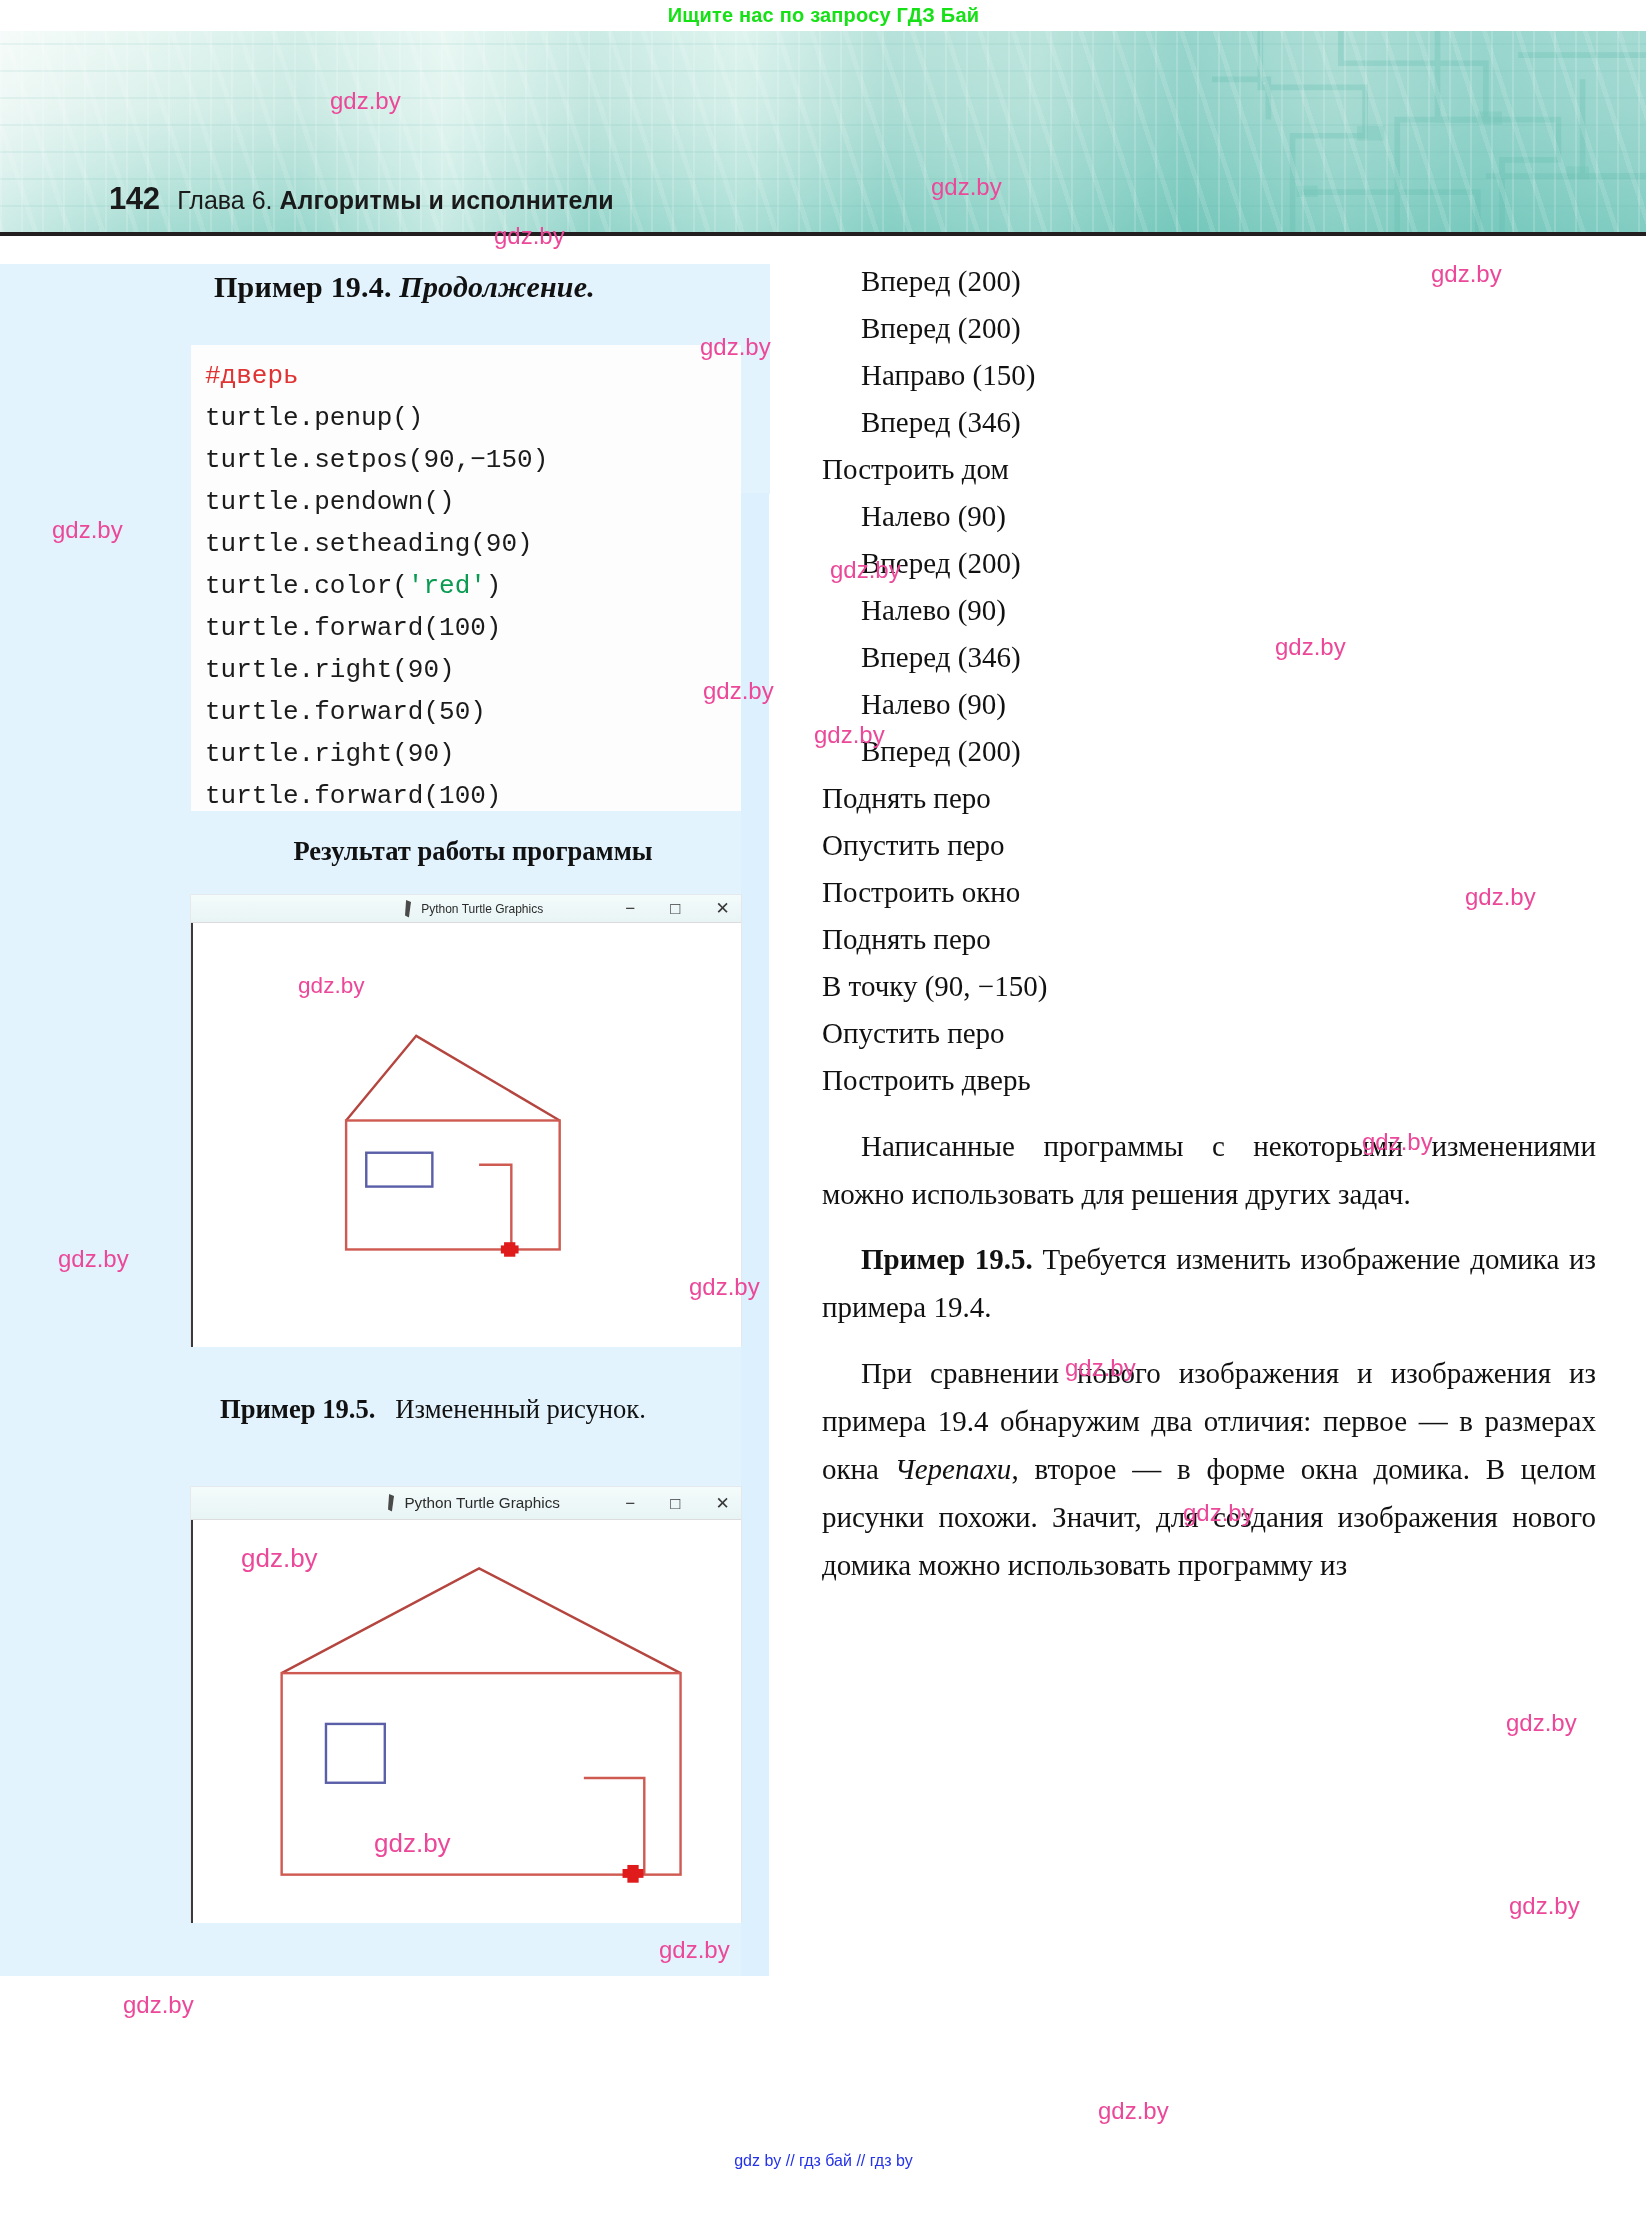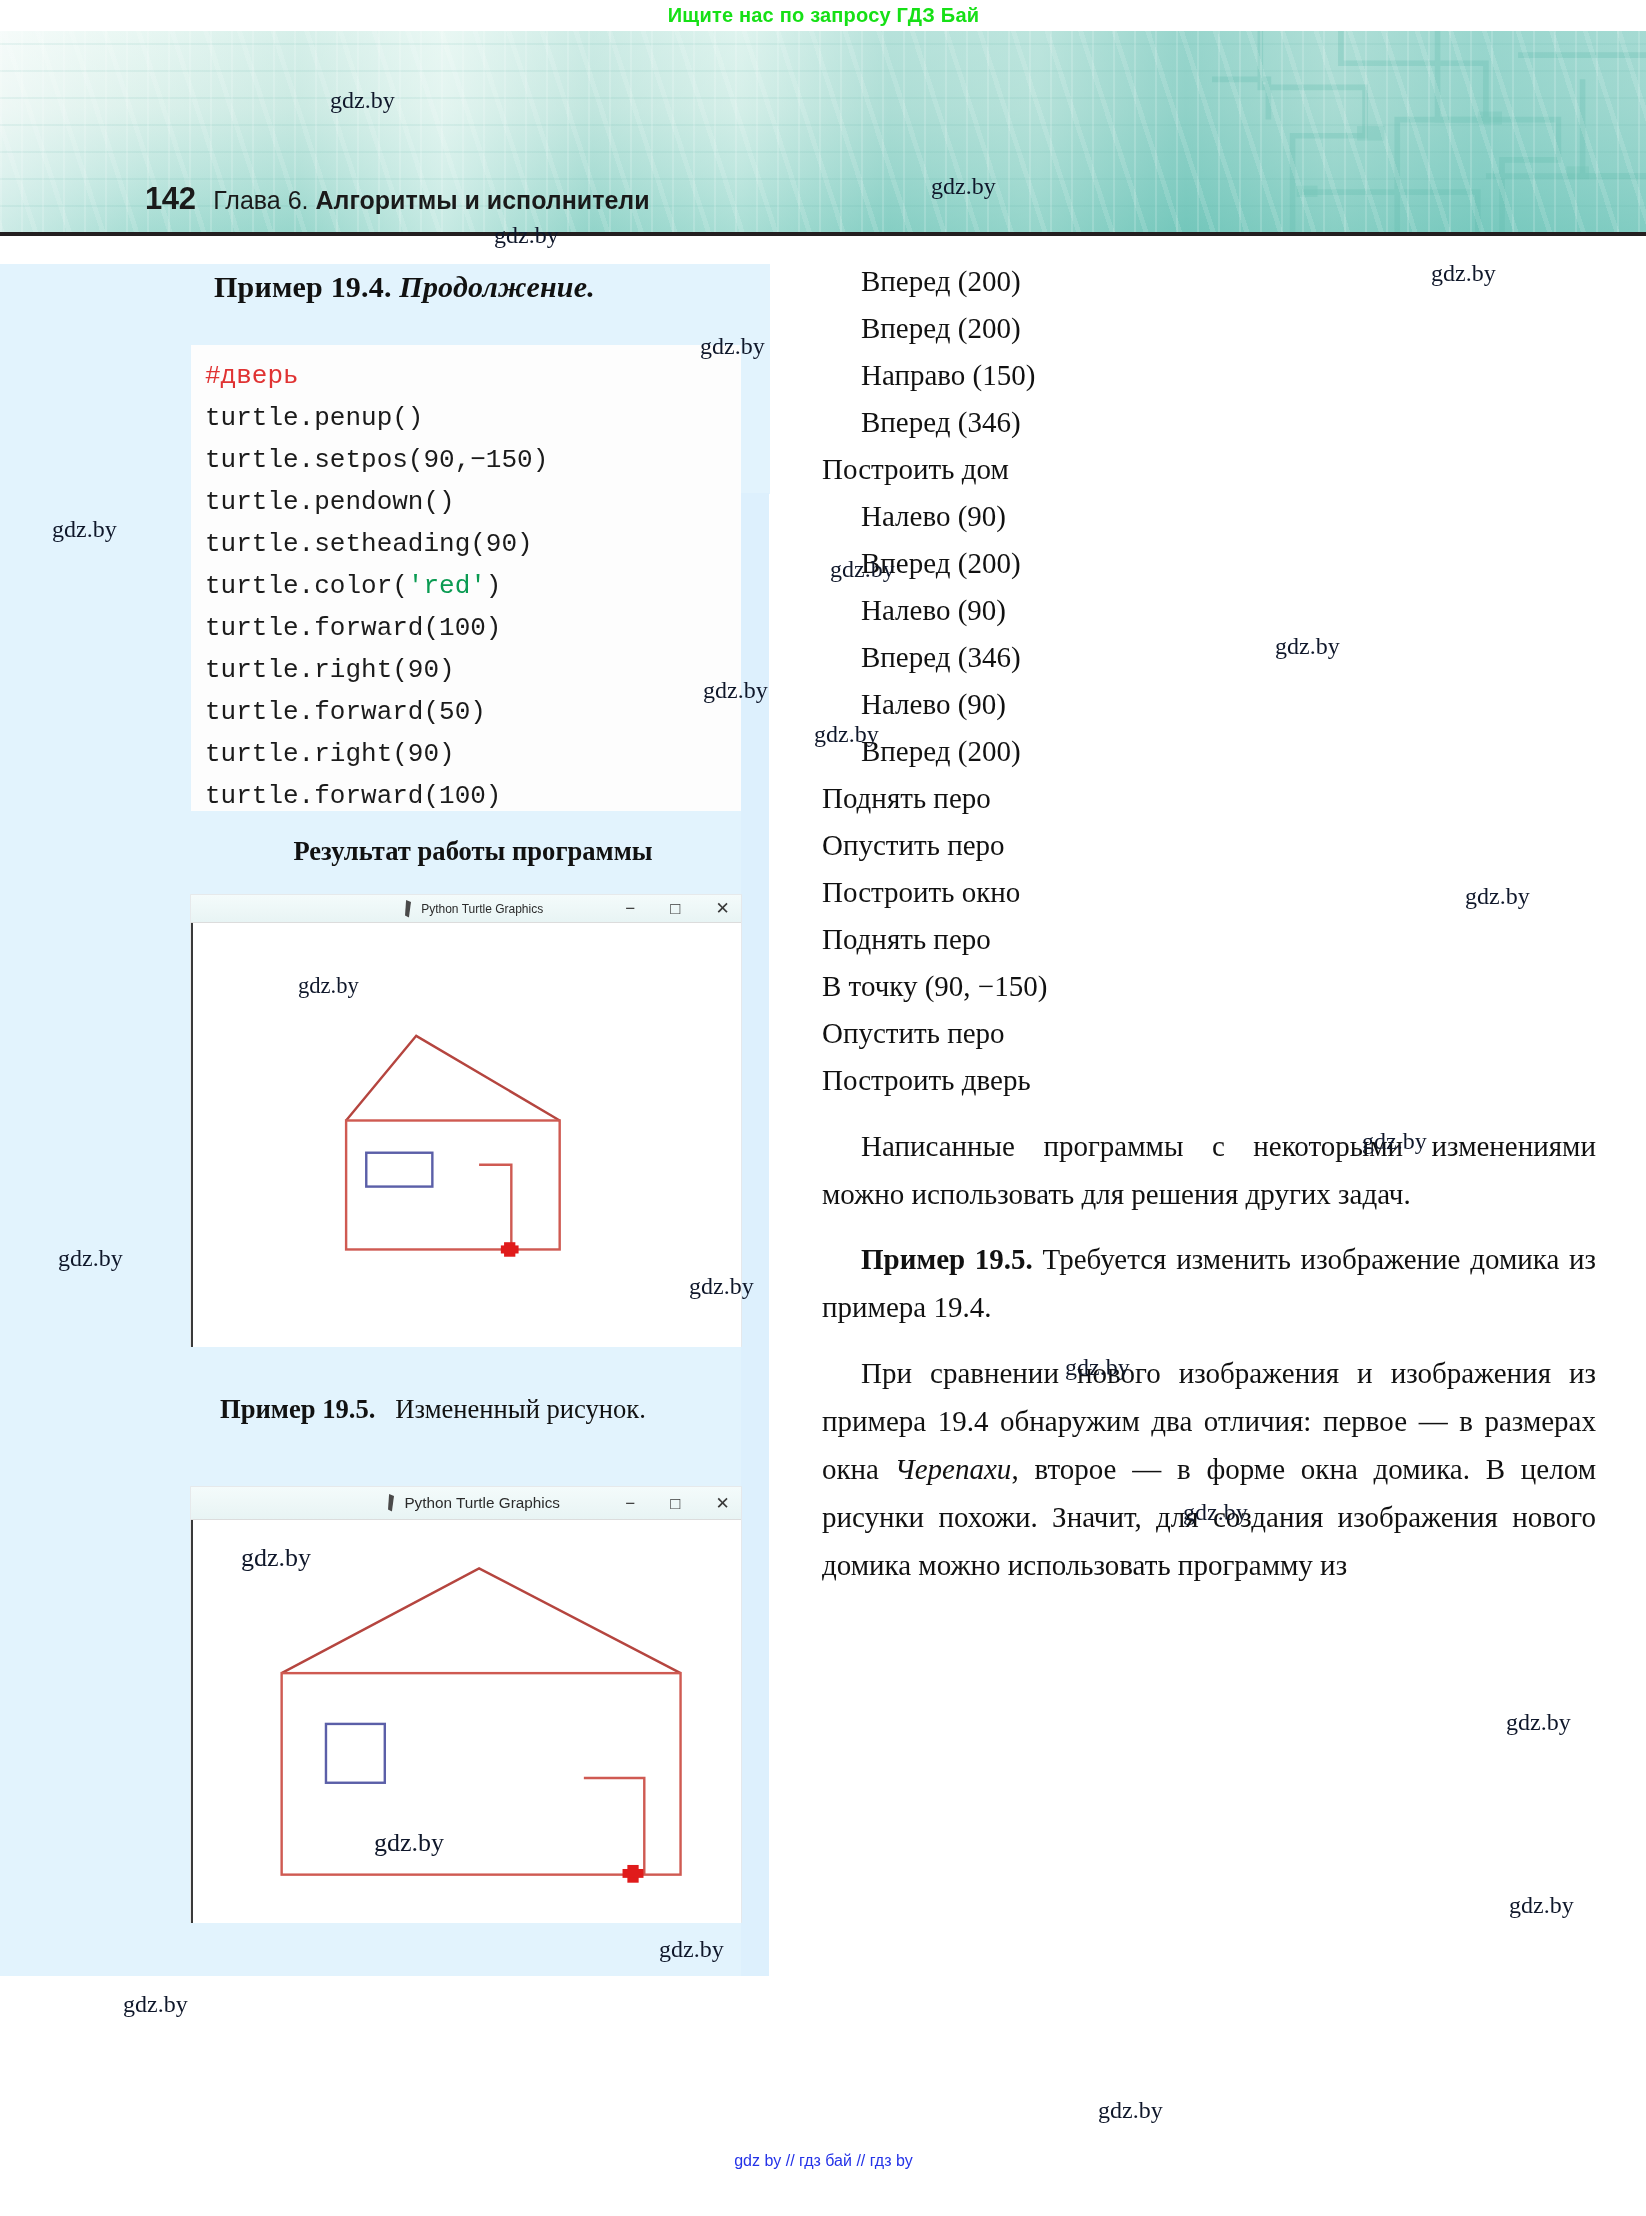--- a/index.html
+++ b/index.html
@@ -47,21 +47,20 @@
     position:absolute;right:0;top:0;width:725px;height:203px;opacity:.55;
   }
   .hdr-rule{
     position:absolute;left:0;top:232px;width:1647px;height:4px;background:#231f20;
   }
   .hdr-line{
     position:absolute;left:109px;top:181px;
     display:flex;align-items:baseline;gap:17.7px;z-index:4;
     font-family:"Liberation Sans", sans-serif;
     color:#1a1a1a;
-    margin-left:36px;
   }
   .hdr-page{font-size:31px;font-weight:bold;letter-spacing:-0.4px;}
   .hdr-chapter{font-size:25px;font-weight:normal;}
   .hdr-chapter b{font-weight:bold;}
 
   
   .blue-top{
     position:absolute;left:0;top:264px;width:770px;height:230px;
     background:#e2f3fd;
   }
@@ -128,22 +127,22 @@
 
   .tw1{left:191px;top:895px;width:550px;height:451px;}
   .tw1 .tw-bar{height:27px;}
   .tw1 .tw-ctrls{height:27px;}
   .tw1 .tw-title{font-size:12px;}
   .tw1 .tw-canvas{height:424px;}
   .tw2{left:191px;top:1487px;width:550px;height:435px;}
   .tw2 .tw-canvas{height:403px;}
 
   .wm{
-    position:absolute;font-family:Liberation Serif, serif;
-    color:#0f172a;white-space:nowrap;pointer-events:none;
+    position:absolute;font-family:Liberation Sans, sans-serif;
+    color:#ec4899;white-space:nowrap;pointer-events:none;
   }
 
   
   .rc{
     position:absolute;left:822px;top:258px;width:774px;
   }
   .algo{
     font-size:29px;line-height:47px;color:#111;
     font-family:"Liberation Serif", serif;
   }

